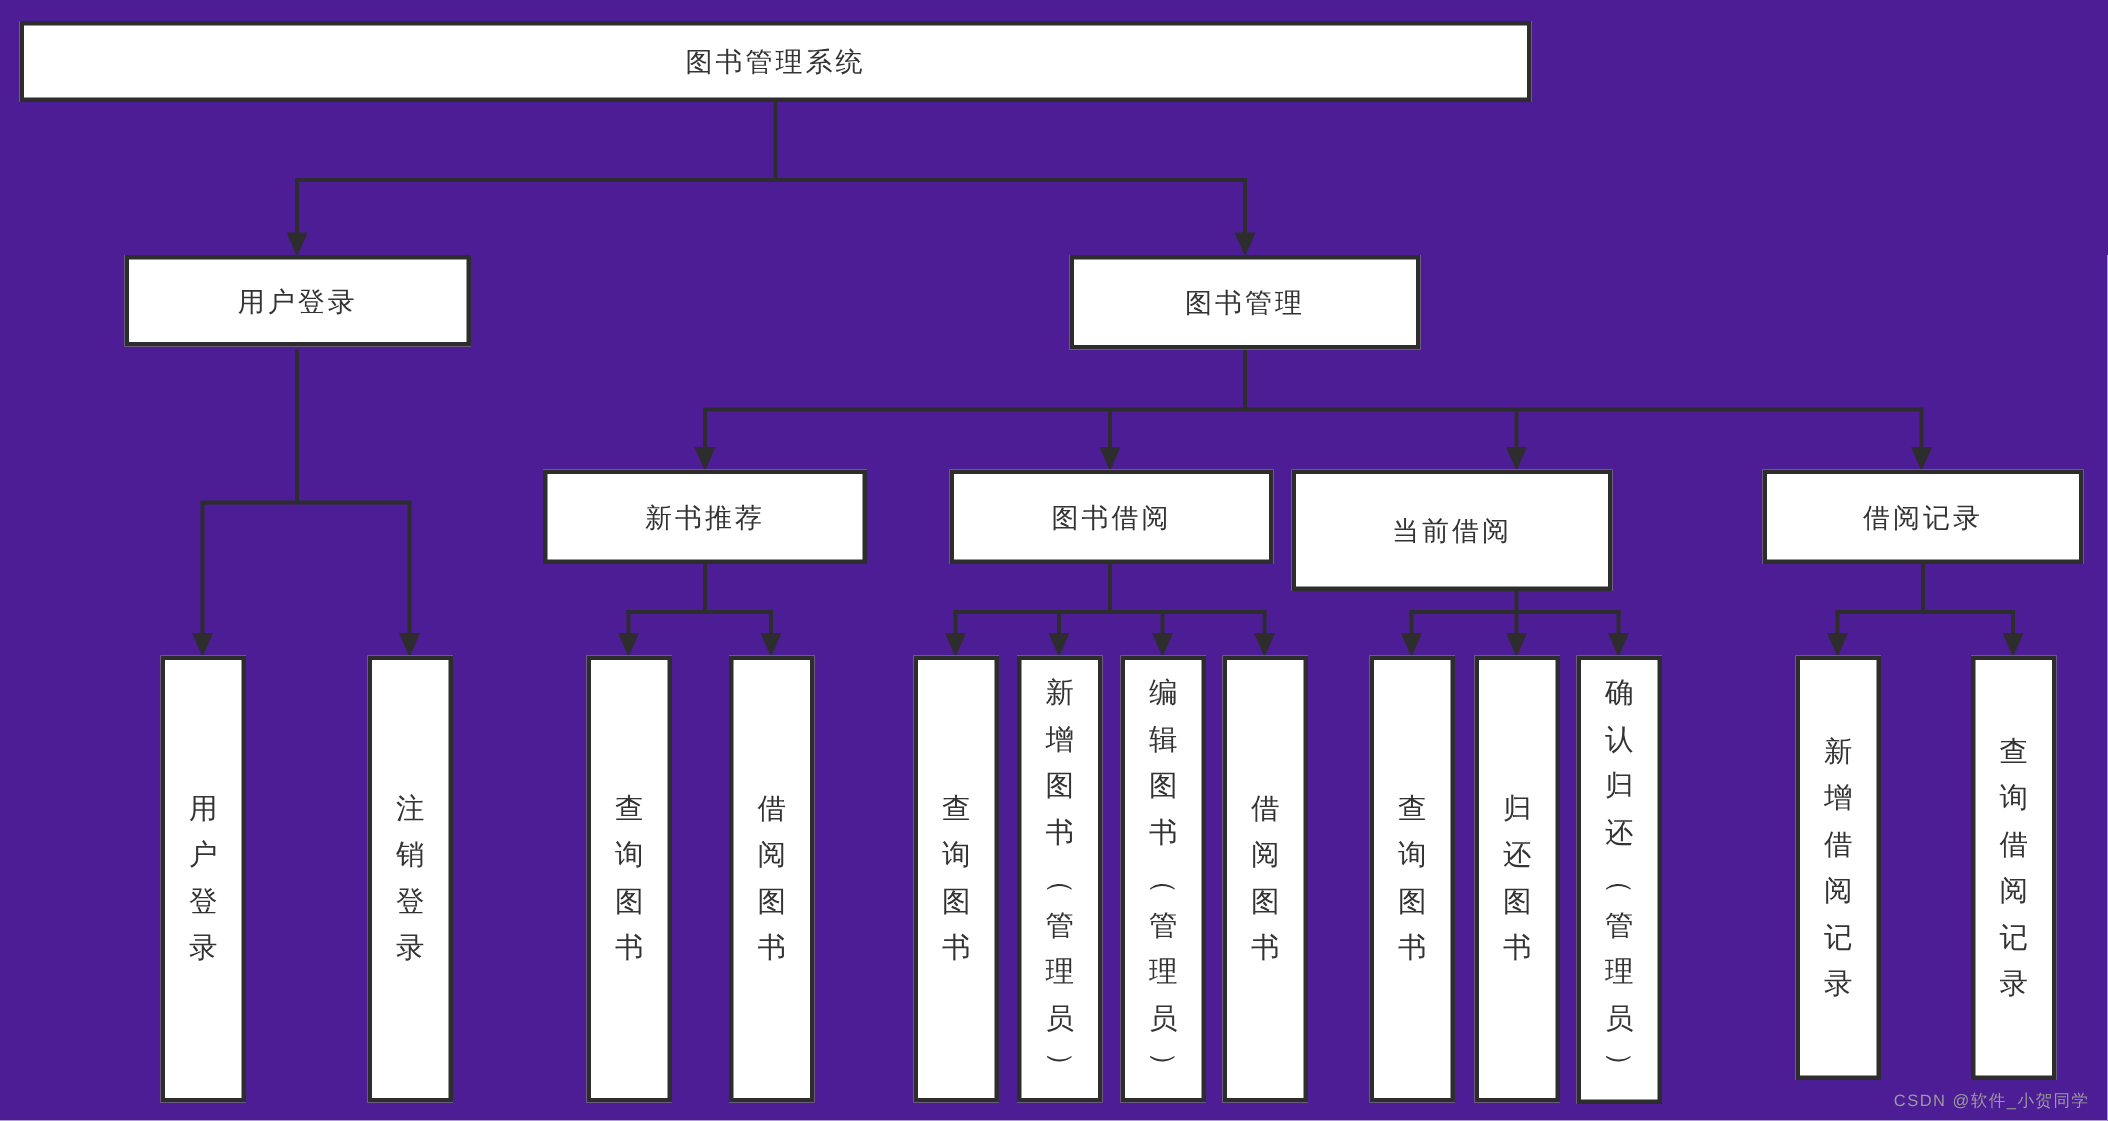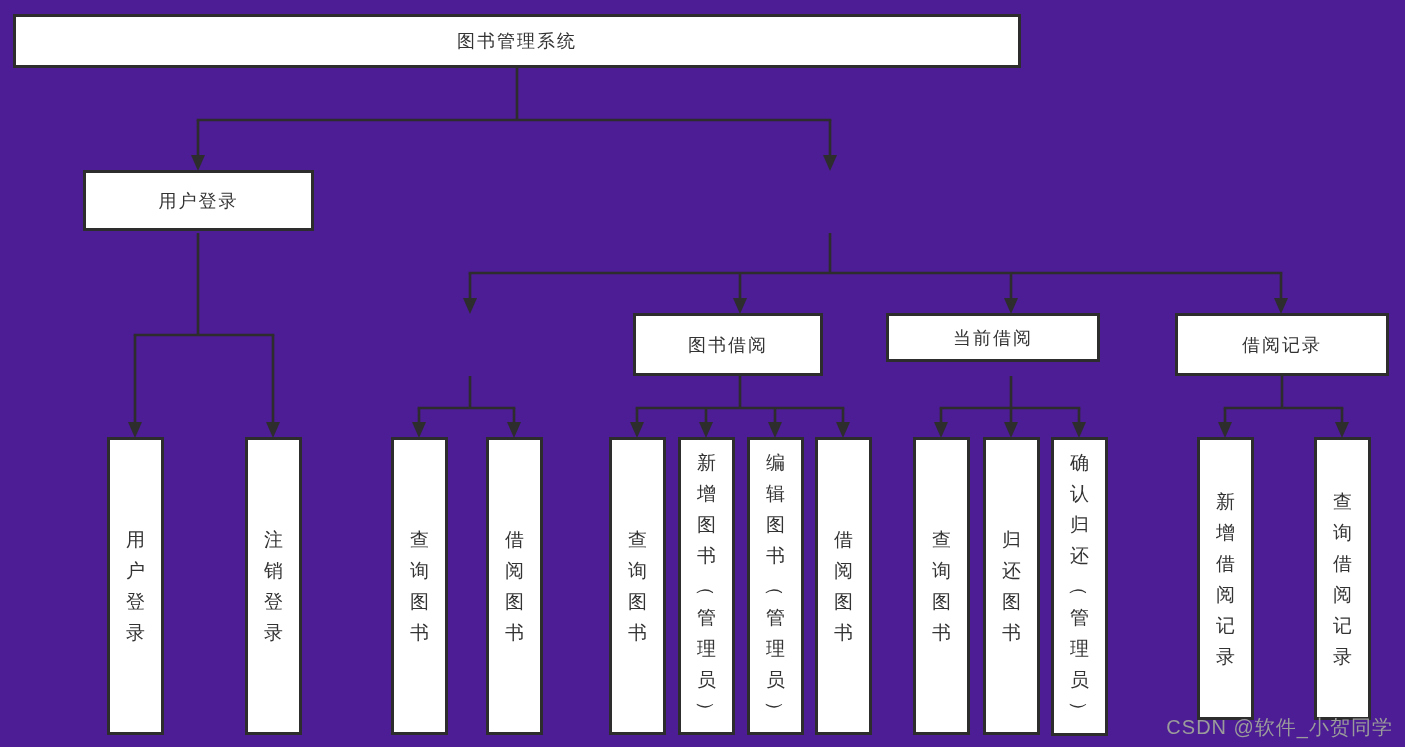--- a/index.html
+++ b/index.html
@@ -43,21 +43,21 @@
     font-size: 19px;
     line-height: 31px;
     color: #333333;
   }
   .vtext span { display: block; }
   .vtext span.pr { transform: rotate(90deg); }
   .watermark {
     position: absolute;
     right: 12px;
     bottom: 6px;
-    font-size: 20px;
+    font-size: 11px;
     letter-spacing: 1px;
     color: #9b9b9b;
     white-space: nowrap;
   }
 </style>
 </head>
 <body>
 
 <div class="stage">
 
@@ -127,25 +127,31 @@
     </g>
   </svg>
 
   <div class="hbox" style="left:13px; top:14px; width:1008px; height:54px;">
     <span>图书管理系统</span>
   </div>
 
   <div class="hbox" style="left:83px; top:170px; width:231px; height:61px;">
     <span>用户登录</span>
   </div>
-
-  <div class="hbox" style="left:633px; top:313px; width:190px; height:63px;">
+  <div class="hbox" style="left:713px; top:170px; width:234px; height:63px;">
+    <span>图书管理</span>
+  </div>
+
+  <div class="hbox" style="left:362px; top:313px; width:216px; height:63px;">
+    <span>新书推荐</span>
+  </div>
+  <div class="hbox" style="left:633px; top:313px; width:216px; height:63px;">
     <span>图书借阅</span>
   </div>
-  <div class="hbox" style="left:886px; top:313px; width:214px; height:49px;text-align:center;">
+  <div class="hbox" style="left:861px; top:313px; width:214px; height:81px;text-align:center;">
     <span>当前借阅</span>
   </div>
   <div class="hbox" style="left:1175px; top:313px; width:214px; height:63px;justify-content:center;">
     <span>借阅记录</span>
   </div>
 
   <div class="vbox" style="left:107px; height:298px;">
     <div class="vtext">
         <span>用</span>
         <span>户</span>

